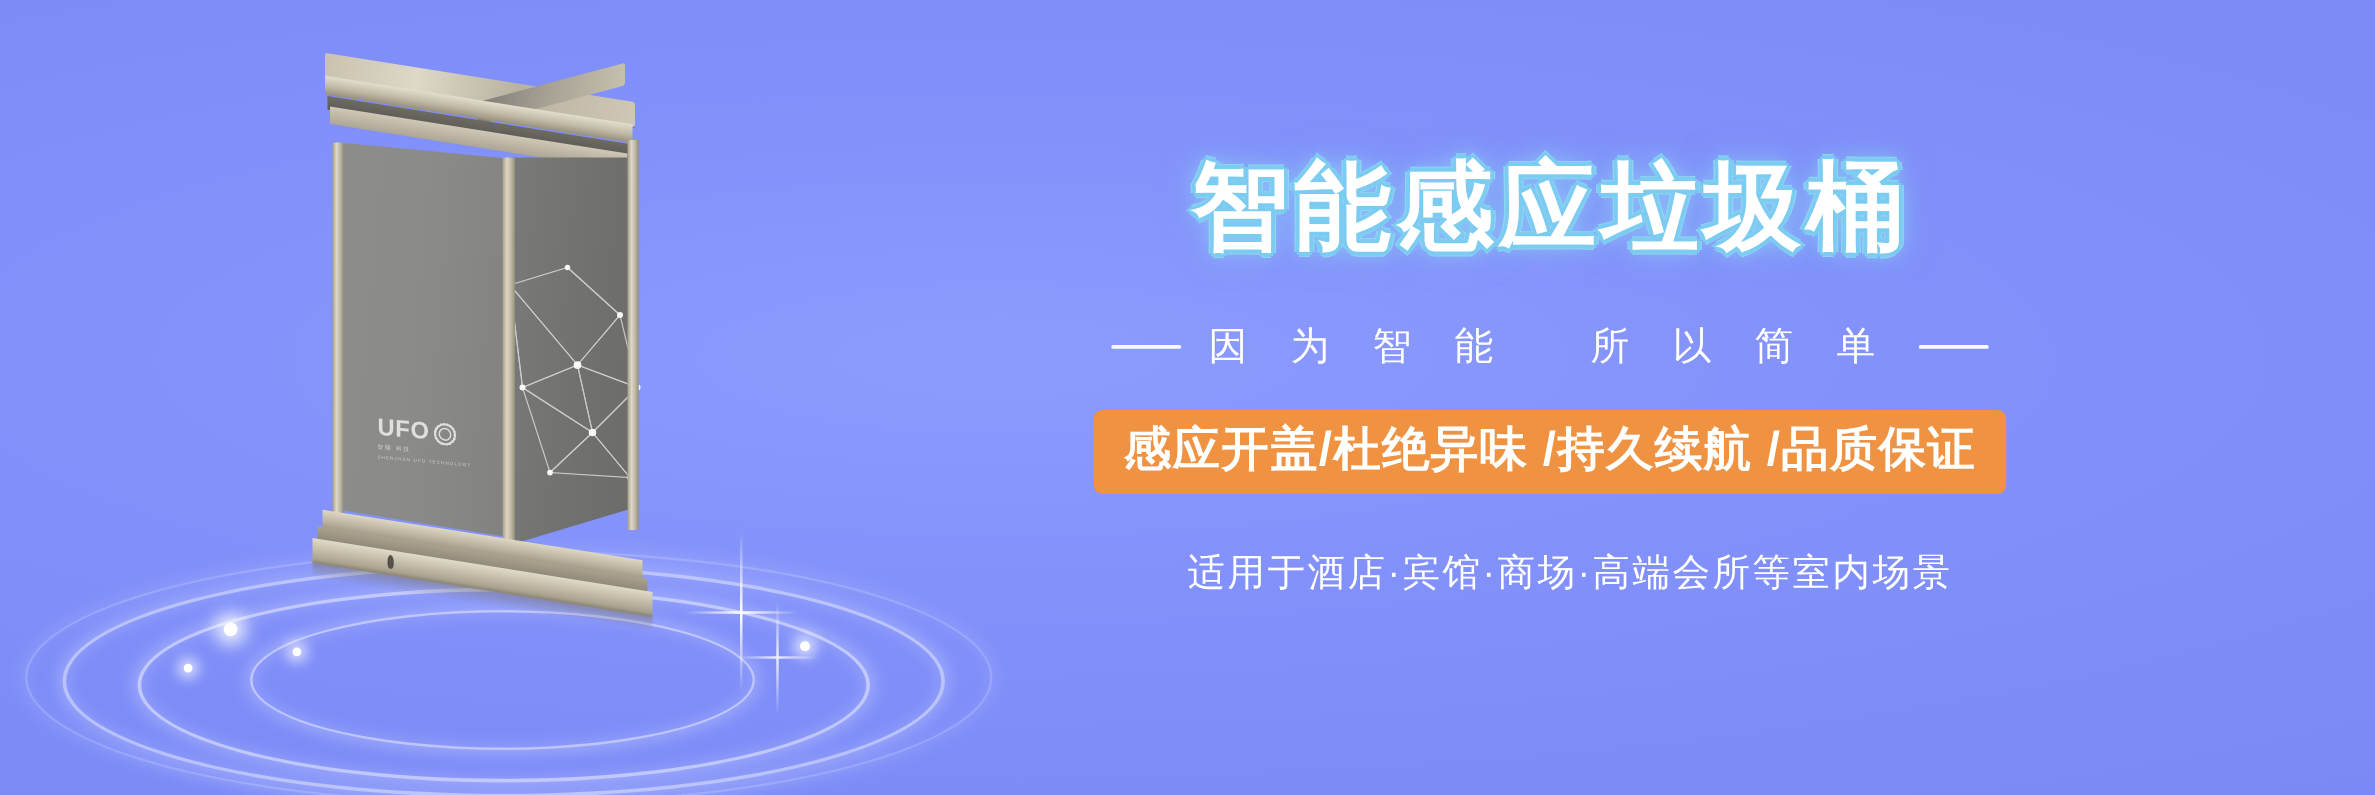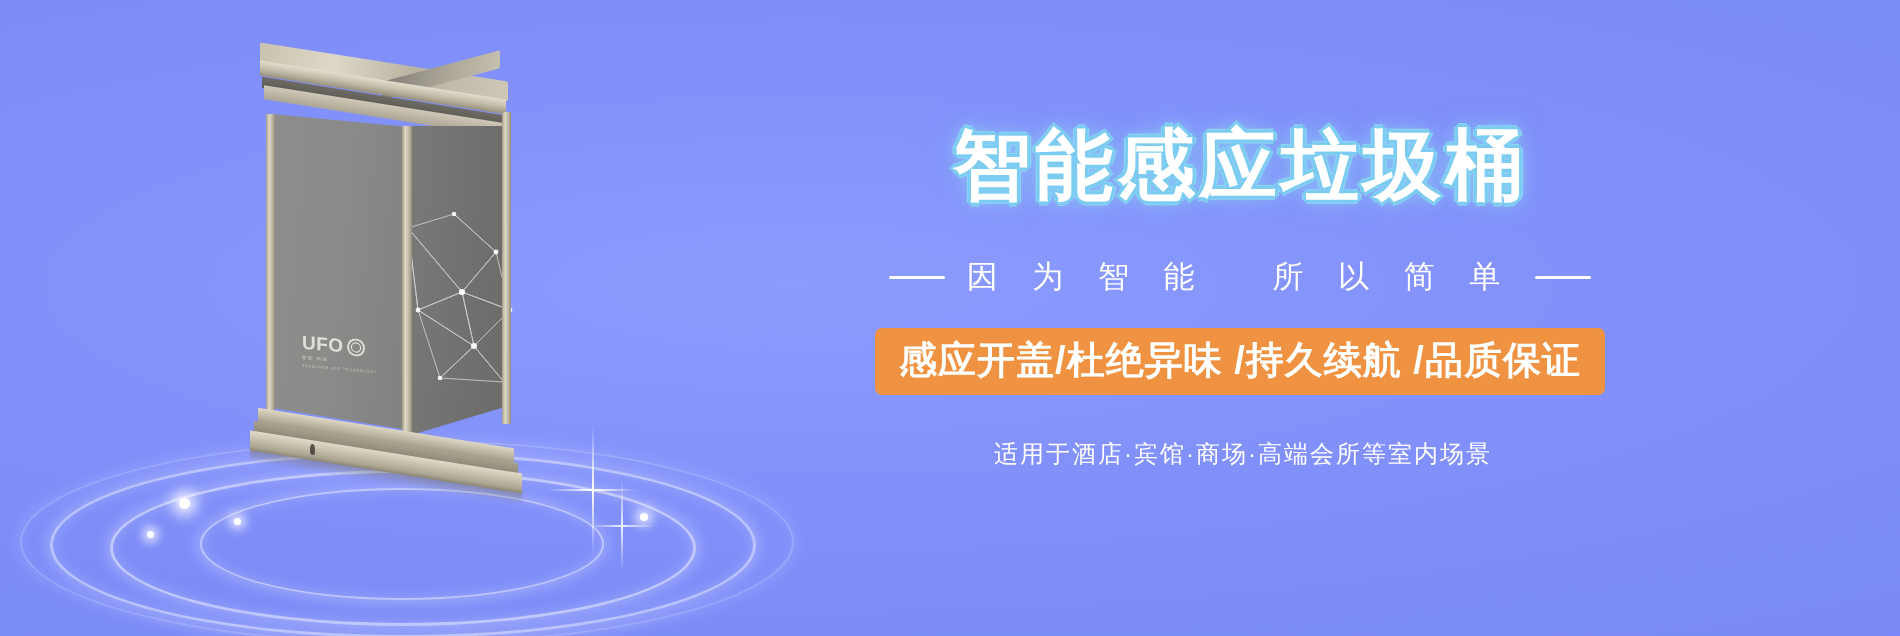--- a/index.html
+++ b/index.html
@@ -165,22 +165,22 @@
   #subline-text{font-size:31px;letter-spacing:13px;white-space:pre;font-weight:400;}
 
   #badge-wrap{position:absolute;left:0;top:328px;width:1010px;display:flex;justify-content:center;}
   #badge{
     background:#ef9342;color:#ffffff;border-radius:7px;
     padding:11px 24px 13px 24px;font-size:38px;font-weight:700;letter-spacing:1px;
     white-space:nowrap;line-height:1.12;
   }
 
   #scene{
-    position:absolute;left:3px;top:438px;width:1010px;text-align:center;
-    color:#ffffff;font-size:24px;letter-spacing:2px;font-weight:400;white-space:nowrap;
+    position:absolute;left:16px;top:438px;width:1010px;text-align:center;
+    color:#ffffff;font-size:30px;letter-spacing:2px;font-weight:400;white-space:nowrap;
   }
 </style>
 </head>
 <body>
 
 <div id="banner">
 
   <div id="product-stage">
 
     <div class="ripple r4"></div>

